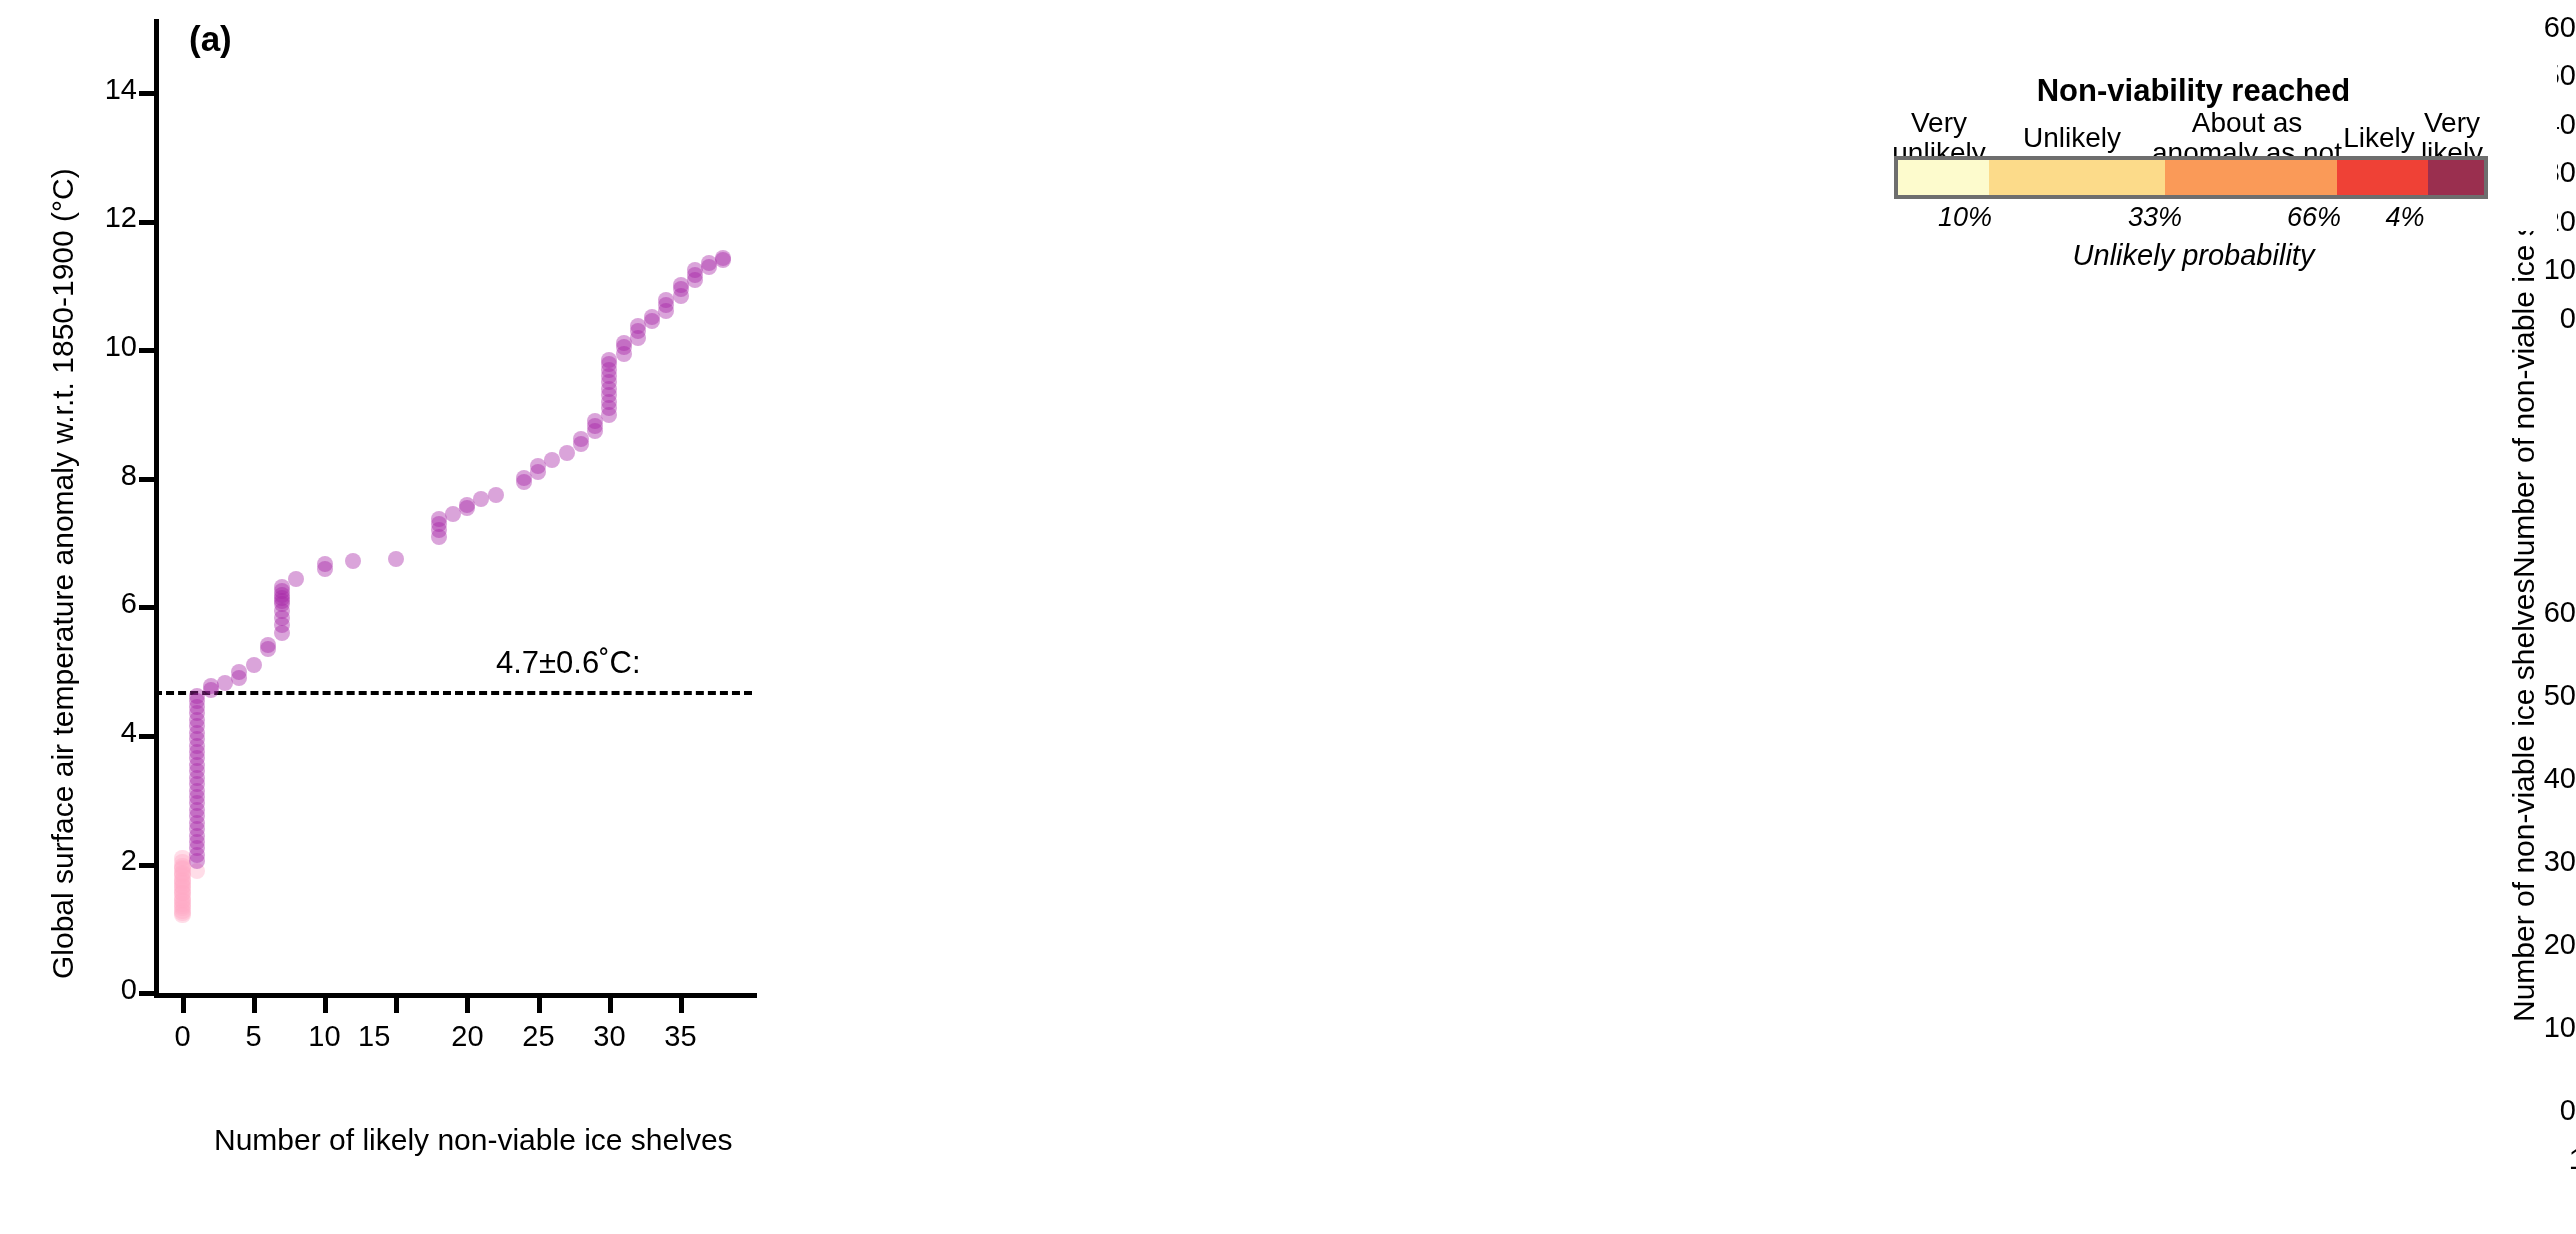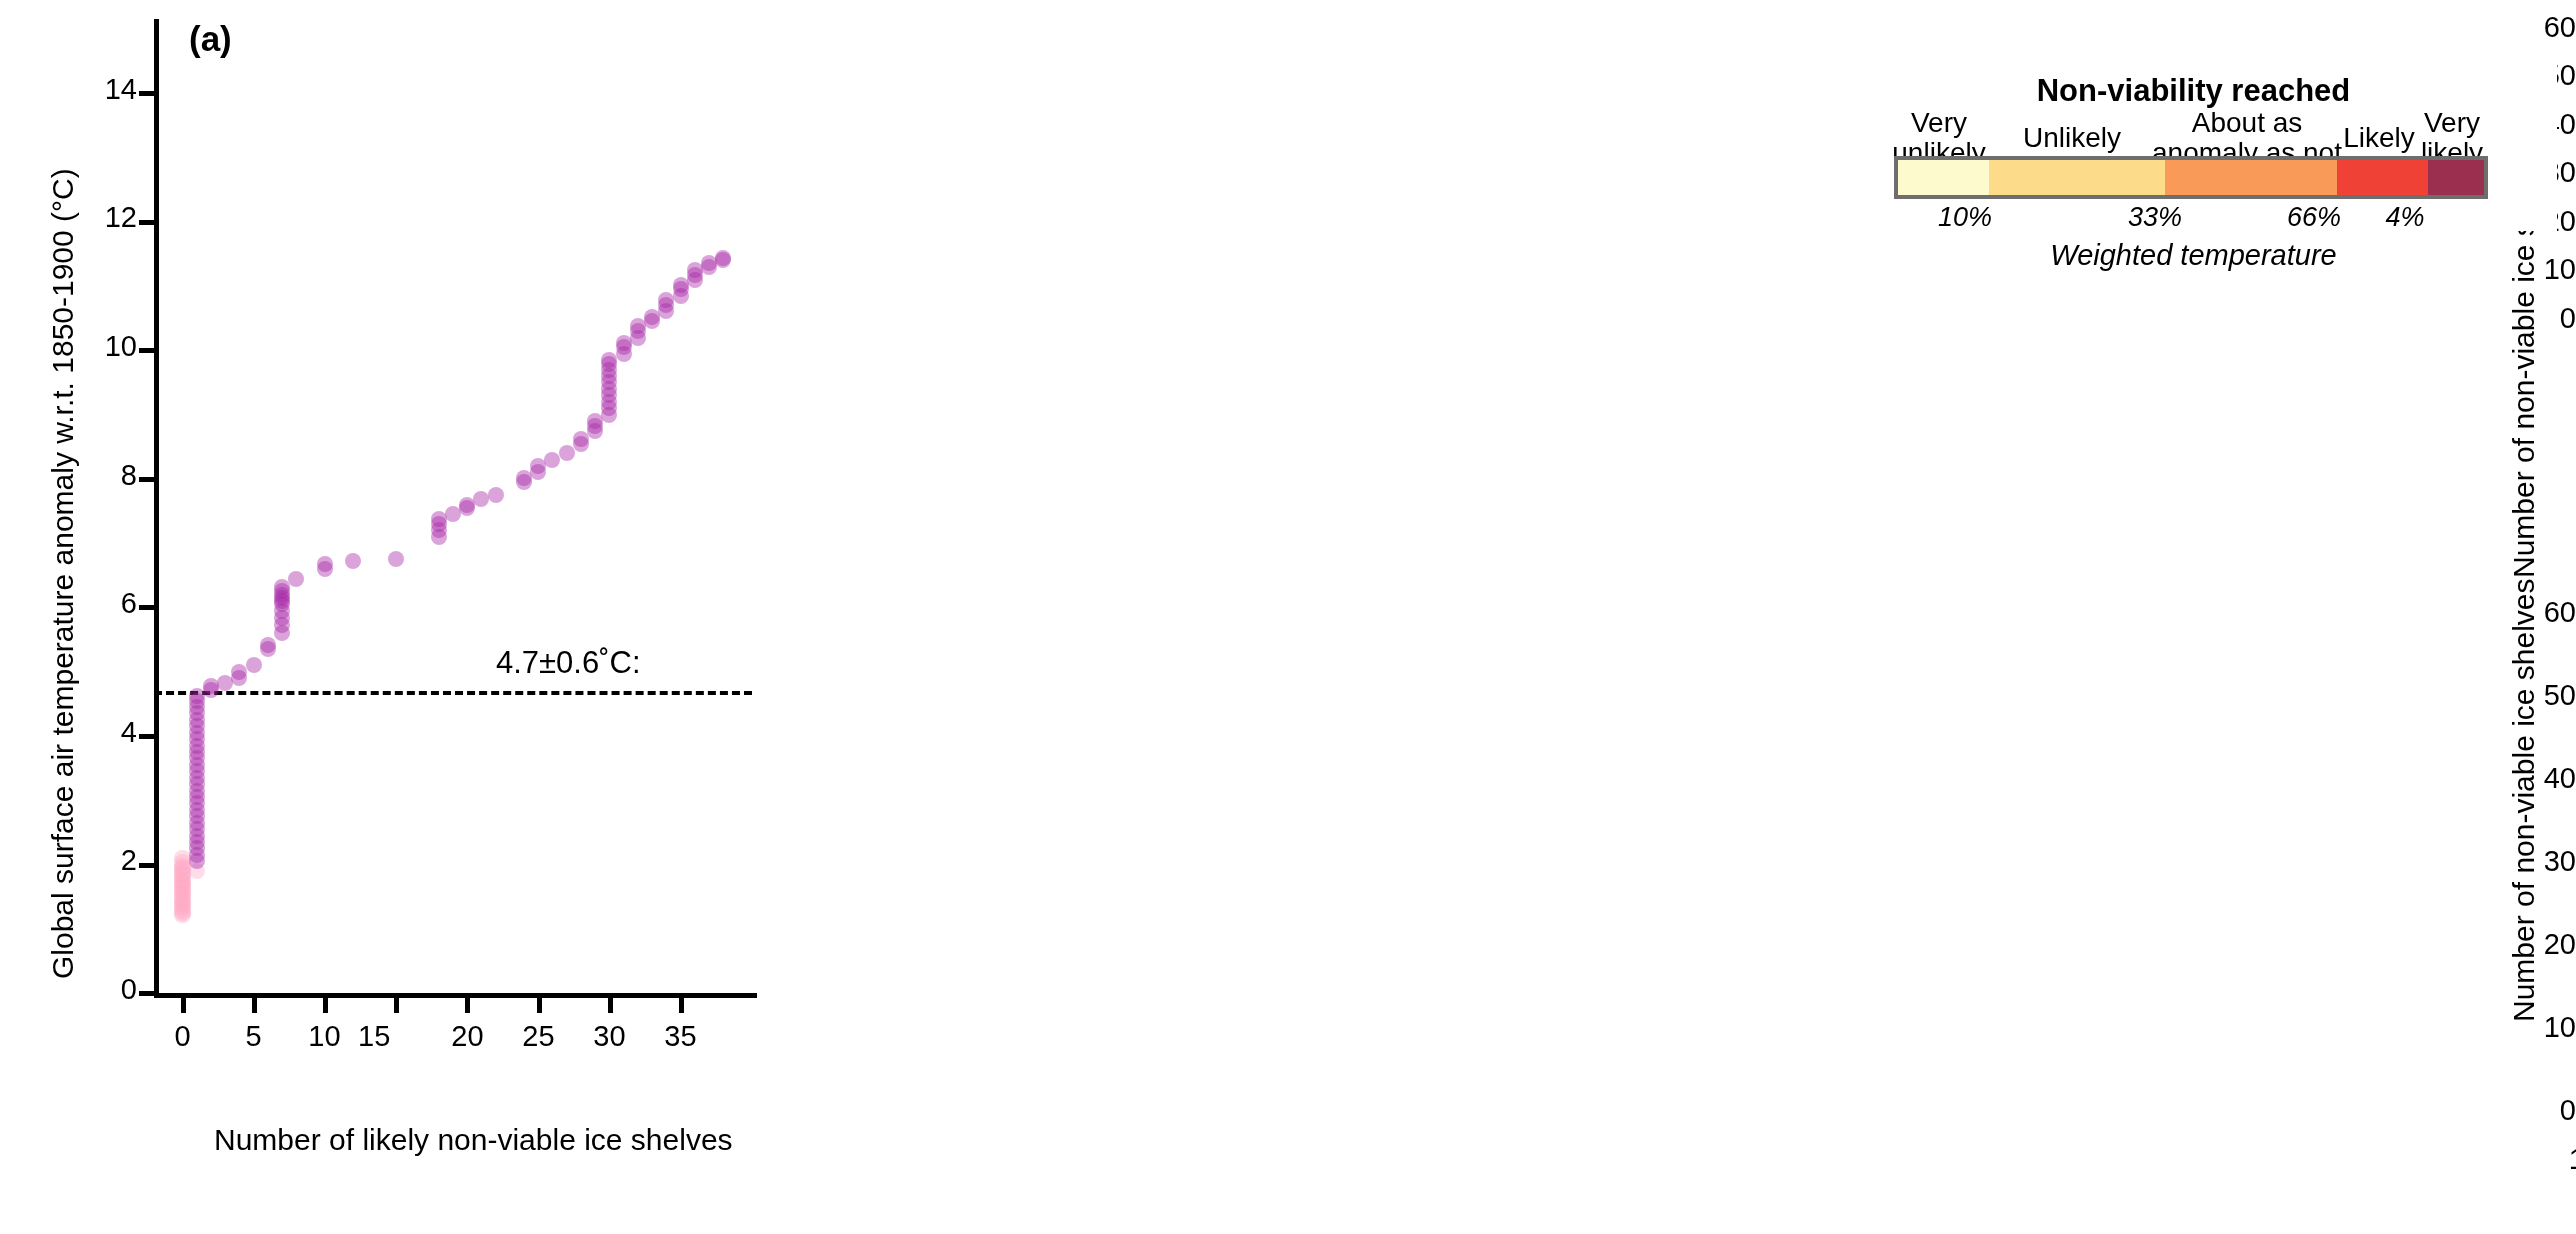--- a/index.html
+++ b/index.html
@@ -411,17 +411,17 @@
         <div style="background: rgb(250, 154, 88); width: 29.5%;"></div>
         <div style="background: rgb(239, 65, 54); width: 15.5%;"></div>
         <div style="background: rgb(154, 47, 79); width: 9.5%;"></div>
       </div>
     <div id="legend-pcts">
         <div class="legend-pct" style="left: 77px; top: 154px; width: 116px;">10%</div>
         <div class="legend-pct" style="left: 267px; top: 154px; width: 116px;">33%</div>
         <div class="legend-pct" style="left: 426px; top: 154px; width: 116px;">66%</div>
         <div class="legend-pct" style="left: 517px; top: 154px; width: 116px;">4%</div>
       </div>
-    <div id="legend-xlabel">Weighted temperature</div>
+    <div id="legend-xlabel">Unlikely probability</div>
   </div>
 
 </div>
 
 
 </body></html>

